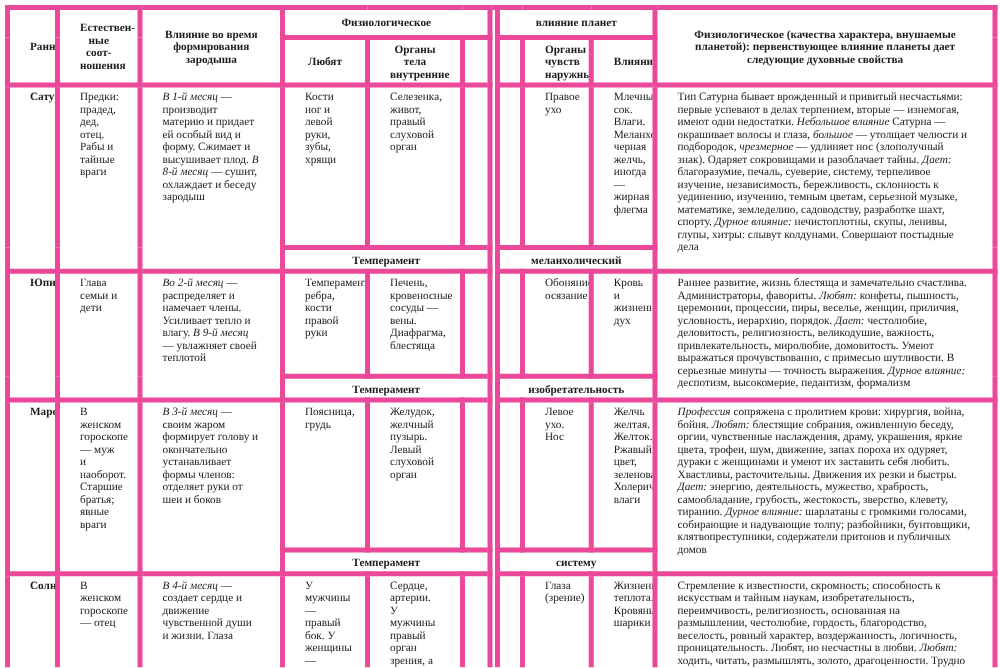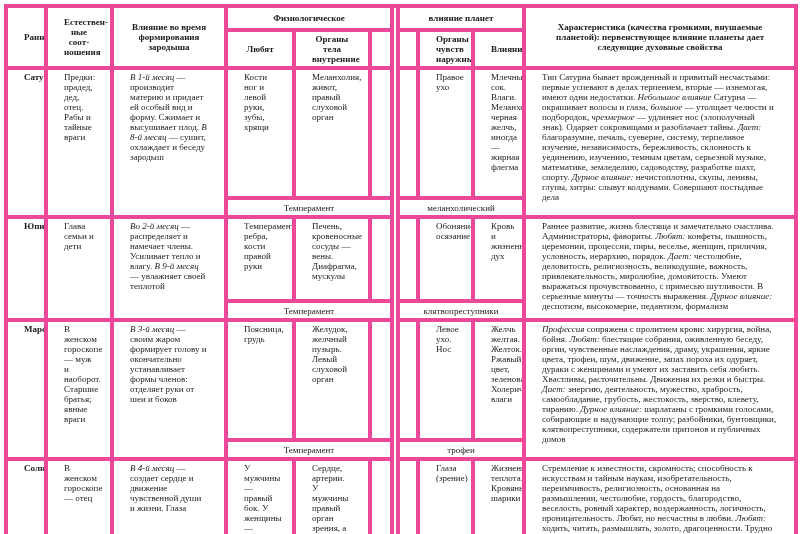--- a/index.html
+++ b/index.html
@@ -42,21 +42,21 @@
     text-align: center;
     vertical-align: middle;
     font-size: 10px;
   }
   td.spacer-col {
     border-top: 1px solid #1c1c1c;
     border-bottom: 1px solid #1c1c1c;
     padding: 0;
   }
   tr.temp-row td {
-    font-weight: normal;
+    font-weight: bold;
     text-align: center;
     vertical-align: middle;
     font-size: 9px;
   }
   .it { font-style: italic; text-align: right; }
   
   tr.h1 { height: 24px; }
   tr.h2 { height: 36px; }
   tr.saturn-main  { height: 130px; }
   tr.jupiter-main { height: 84px; }
@@ -84,80 +84,80 @@
   </colgroup>
 
   <tbody>
         <tr class="h1">
     <th rowspan="2">Раннее</th>
     <th rowspan="2">Естествен-ные соот-ношения</th>
     <th rowspan="2">Влияние во время формирования зародыша</th>
     <th colspan="3">Физиологическое</th>
     <td rowspan="10" class="spacer-col"></td>
     <th colspan="3">влияние планет</th>
-    <th rowspan="2">Характеристика (качества громкими, внушаемые планетой): первенствующее влияние планеты дает следующие духовные свойства</th>
+    <th rowspan="2">Физиологическое (качества характера, внушаемые планетой): первенствующее влияние планеты дает следующие духовные свойства</th>
   </tr>
   <tr class="h2">
     <th>Любят</th>
     <th>Органы тела внутренние</th>
     <th></th>
     <th></th>
     <th>Органы чувств наружные</th>
     <th>Влияние</th>
   </tr>
 
   <tr class="saturn-main">
     <td rowspan="2" class="planet-name">Сатурн</td>
     <td rowspan="2">Предки: прадед, дед, отец. Рабы и тайные враги</td>
     <td rowspan="2"><span class="it">В 1-й месяц</span><span> — производит материю и придает ей особый вид и форму. Сжимает и высушивает плод. </span><span class="it">В 8-й месяц</span><span> — сушит, охлаждает и беседу зародыш</span></td>
     <td>Кости ног и левой руки, зубы, хрящи</td>
-    <td>Меланхолия, живот, правый слуховой орган</td>
+    <td>Селезенка, живот, правый слуховой орган</td>
     <td></td>
     <td></td>
     <td>Правое ухо</td>
     <td>Млечный сок. Влаги. Меланхолия; черная желчь, иногда — жирная флегма</td>
     <td rowspan="2"><span>Тип Сатурна бывает врожденный и привитый несчастьями: первые успевают в делах терпением, вторые — изнемогая, имеют одни недостатки. </span><span class="it">Небольшое влияние</span><span> Сатурна — окрашивает волосы и глаза, </span><span class="it">большое</span><span> — утолщает челюсти и подбородок, </span><span class="it">чрезмерное</span><span> — удлиняет нос (злополучный знак). Одаряет сокровищами и разоблачает тайны. </span><span class="it">Дает:</span><span> благоразумие, печаль, суеверие, систему, терпеливое изучение, независимость, бережливость, склонность к уединению, изучению, темным цветам, серьезной музыке, математике, земледелию, садоводству, разработке шахт, спорту. </span><span class="it">Дурное влияние:</span><span> нечистоплотны, скупы, ленивы, глупы, хитры: слывут колдунами. Совершают постыдные дела</span></td>
   </tr>
   <tr class="temp-row">
     <td colspan="3">Темперамент</td>
     <td colspan="3">меланхолический</td>
   </tr>
 
   <tr class="jupiter-main">
     <td rowspan="2" class="planet-name">Юпитер</td>
     <td rowspan="2">Глава семьи и дети</td>
     <td rowspan="2"><span class="it">Во 2-й месяц</span><span> — распределяет и намечает члены. Усиливает тепло и влагу. </span><span class="it">В 9-й месяц</span><span> — увлажняет своей теплотой</span></td>
     <td>Темперамент, ребра, кости правой руки</td>
-    <td>Печень, кровеносные сосуды — вены. Диафрагма, мускулы</td>
+    <td>Печень, кровеносные сосуды — вены. Диафрагма, блестяща</td>
     <td></td>
     <td></td>
     <td>Обоняние, осязание</td>
     <td>Кровь и жизненный дух</td>
     <td rowspan="2"><span>Раннее развитие, жизнь блестяща и замечательно счастлива. Администраторы, фавориты. </span><span class="it">Любят:</span><span> конфеты, пышность, церемонии, процессии, пиры, веселье, женщин, приличия, условность, иерархию, порядок. </span><span class="it">Дает:</span><span> честолюбие, деловитость, религиозность, великодушие, важность, привлекательность, миролюбие, домовитость. Умеют выражаться прочувствованно, с примесью шутливости. В серьезные минуты — точность выражения. </span><span class="it">Дурное влияние:</span><span> деспотизм, высокомерие, педантизм, формализм</span></td>
   </tr>
   <tr class="temp-row">
     <td colspan="3">Темперамент</td>
-    <td colspan="3">клятвопреступники</td>
+    <td colspan="3">изобретательность</td>
   </tr>
 
   <tr class="mars-main">
     <td rowspan="2" class="planet-name">Марс</td>
     <td rowspan="2">В женском гороскопе — муж и наоборот. Старшие братья; явные враги</td>
     <td rowspan="2"><span class="it">В 3-й месяц</span><span> — своим жаром формирует голову и окончательно устанавливает формы членов: отделяет руки от шеи и боков</span></td>
     <td>Поясница, грудь</td>
     <td>Желудок, желчный пузырь. Левый слуховой орган</td>
     <td></td>
     <td></td>
     <td>Левое ухо. Нос</td>
     <td>Желчь желтая. Желток. Ржавый цвет, зеленоватый. Холерические влаги</td>
     <td rowspan="2"><span class="it">Профессия</span><span> сопряжена с пролитием крови: хирургия, война, бойня. </span><span class="it">Любят:</span><span> блестящие собрания, оживленную беседу, оргии, чувственные наслаждения, драму, украшения, яркие цвета, трофеи, шум, движение, запах пороха их одуряет, дураки с женщинами и умеют их заставить себя любить. Хвастливы, расточительны. Движения их резки и быстры. </span><span class="it">Дает:</span><span> энергию, деятельность, мужество, храбрость, самообладание, грубость, жестокость, зверство, клевету, тиранию. </span><span class="it">Дурное влияние:</span><span> шарлатаны с громкими голосами, собирающие и надувающие толпу; разбойники, бунтовщики, клятвопреступники, содержатели притонов и публичных домов</span></td>
   </tr>
   <tr class="temp-row">
     <td colspan="3">Темперамент</td>
-    <td colspan="3">трофеи</td>
+    <td colspan="3">систему</td>
   </tr>
 
   <tr class="sun-main">
     <td rowspan="2" class="planet-name">Солнце</td>
     <td rowspan="2">В женском гороскопе — отец</td>
     <td rowspan="2"><span class="it">В 4-й месяц</span><span> — создает сердце и движение чувственной души и жизни. Глаза</span></td>
     <td>У мужчины — правый бок. У женщины — левый</td>
     <td>Сердце, артерии. У мужчины правый орган зрения, а у женщины — левый</td>
     <td></td>
     <td></td>

